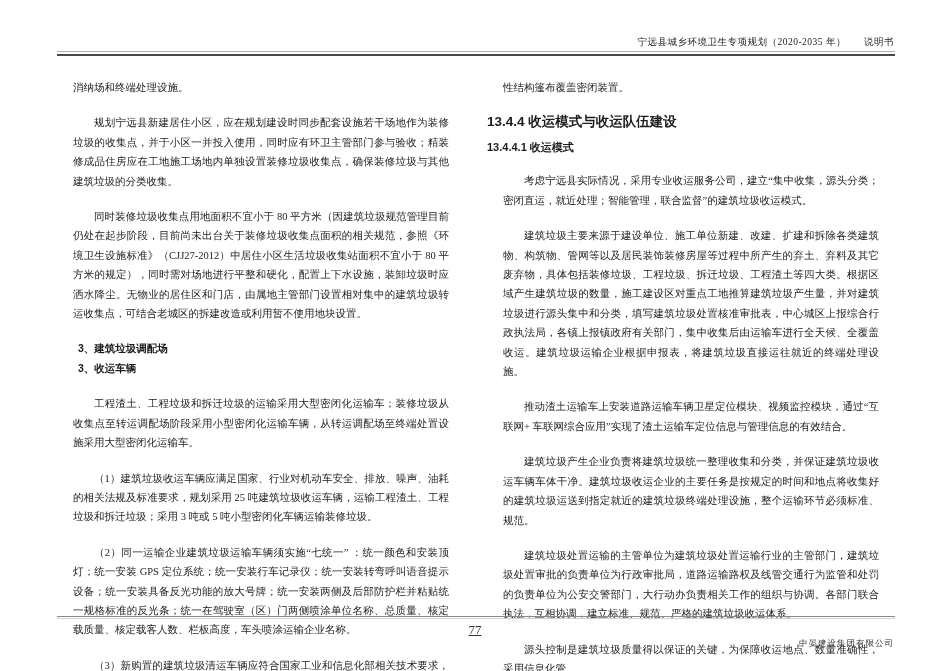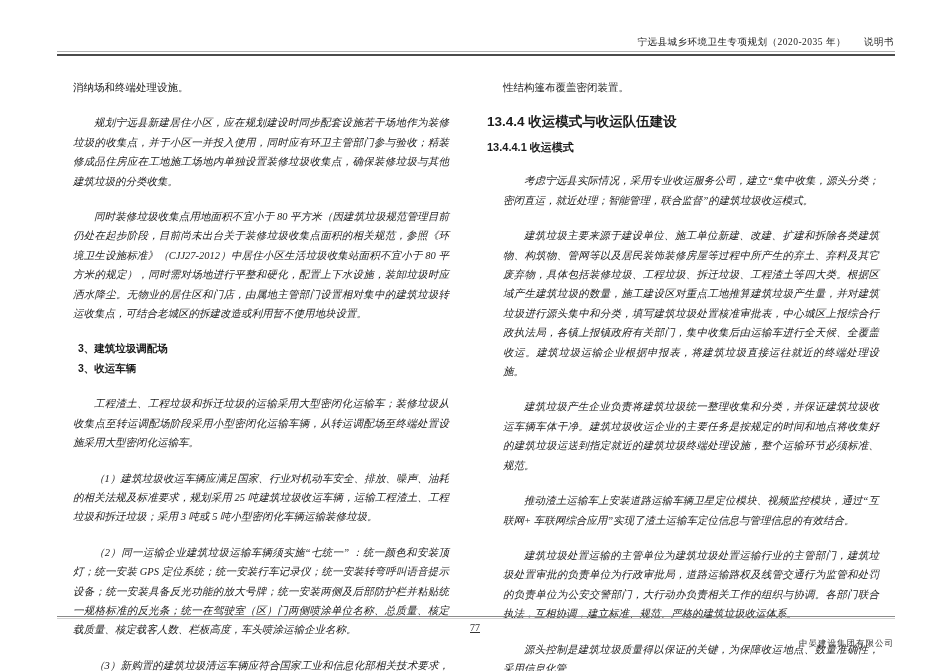--- a/index.html
+++ b/index.html
@@ -34,42 +34,42 @@
     position:absolute; top:62px; left:57px; width:838px;
     display:flex; gap:22px;
   }
   .col { width:408px; }
   .body-p {
     margin:16px;
     font-size:10.5px; line-height:19.4px;
     text-align:justify; text-justify:inter-ideograph;
     word-break:break-all;
   }
-  .indent { text-indent:2em;font-style:italic; }
+  .indent { text-indent:2em; }
   .sub-head {
     margin:0; font-size:10.5px; line-height:19.4px;
     font-weight:bold; text-indent:2em;
     font-family:"Liberation Sans","DejaVu Sans",sans-serif;
   }
   .sec-head-1 {
     margin:10px 0 8px 0;
     font-size:13.5px; line-height:18px; font-weight:bold;
     font-family:"Liberation Sans","DejaVu Sans",sans-serif;
   }
   .sec-head-2 {
     margin:7px 0 7px 0;
     font-size:11px; line-height:16px; font-weight:bold;
     font-family:"Liberation Sans","DejaVu Sans",sans-serif;
   }
   
   .ftr-line1 { top:616px; border-top:1px solid #8a8a8a; }
   .ftr-line2 { top:618px; border-top:1px solid #d2d2d2; }
   .footer-page {
     position:absolute; top:622px; left:0; width:100%;
-    text-align:center; font-size:10px; color:#333;text-decoration:underline;
+    text-align:center; font-size:13px; color:#333;text-decoration:underline;
   }
   .footer-company {
     position:absolute; top:590px; right:56px;
     font-size:8.5px; color:#333; letter-spacing:1px;margin-top:48px;
   }
 </style>
 </head>
 <body>
 
 <div class="page">
@@ -93,22 +93,22 @@
       <p class="body-p indent">（2）同一运输企业建筑垃圾运输车辆须实施“七统一” ：统一颜色和安装顶灯；统一安装 GPS 定位系统；统一安装行车记录仪；统一安装转弯呼叫语音提示设备；统一安装具备反光功能的放大号牌；统一安装两侧及后部防护栏并粘贴统一规格标准的反光条；统一在驾驶室（区）门两侧喷涂单位名称、总质量、核定载质量、核定载客人数、栏板高度，车头喷涂运输企业名称。</p>
       <p class="body-p indent">（3）新购置的建筑垃圾清运车辆应符合国家工业和信息化部相关技术要求，车厢顶部宜采用刚性密闭装置，且宜安装闭合限位传感器，并与车载终端连接，车厢主体不宜采用外表面易残留建筑垃圾的外露加强筋结构，车厢内表面平顺光滑，改装车辆车厢顶部宜采用纵向开闭柔</p>
     </div>
 
     <div class="col">
       <p class="body-p">性结构篷布覆盖密闭装置。</p>
       <p class="sec-head-1">13.4.4 收运模式与收运队伍建设</p>
       <p class="sec-head-2">13.4.4.1 收运模式</p>
       <p class="body-p indent">考虑宁远县实际情况，采用专业收运服务公司，建立“集中收集，源头分类；密闭直运，就近处理；智能管理，联合监督”的建筑垃圾收运模式。</p>
       <p class="body-p indent">建筑垃圾主要来源于建设单位、施工单位新建、改建、扩建和拆除各类建筑物、构筑物、管网等以及居民装饰装修房屋等过程中所产生的弃土、弃料及其它废弃物，具体包括装修垃圾、工程垃圾、拆迁垃圾、工程渣土等四大类。根据区域产生建筑垃圾的数量，施工建设区对重点工地推算建筑垃圾产生量，并对建筑垃圾进行源头集中和分类，填写建筑垃圾处置核准审批表，中心城区上报综合行政执法局，各镇上报镇政府有关部门，集中收集后由运输车进行全天候、全覆盖收运。建筑垃圾运输企业根据申报表，将建筑垃圾直接运往就近的终端处理设施。</p>
+      <p class="body-p indent">推动渣土运输车上安装道路运输车辆卫星定位模块、视频监控模块，通过“互联网+ 车联网综合应用”实现了渣土运输车定位信息与管理信息的有效结合。</p>
       <p class="body-p indent">建筑垃圾产生企业负责将建筑垃圾统一整理收集和分类，并保证建筑垃圾收运车辆车体干净。建筑垃圾收运企业的主要任务是按规定的时间和地点将收集好的建筑垃圾运送到指定就近的建筑垃圾终端处理设施，整个运输环节必须标准、规范。</p>
-      <p class="body-p indent">推动渣土运输车上安装道路运输车辆卫星定位模块、视频监控模块，通过“互联网+ 车联网综合应用”实现了渣土运输车定位信息与管理信息的有效结合。</p>
       <p class="body-p indent">建筑垃圾处置运输的主管单位为建筑垃圾处置运输行业的主管部门，建筑垃圾处置审批的负责单位为行政审批局，道路运输路权及线管交通行为监管和处罚的负责单位为公安交警部门，大行动办负责相关工作的组织与协调。各部门联合执法，互相协调，建立标准、规范、严格的建筑垃圾收运体系。</p>
       <p class="body-p indent">源头控制是建筑垃圾质量得以保证的关键，为保障收运地点、数量准确性，采用信息化管</p>
     </div>
 
   </div>
 
   <div class="rule-thin ftr-line1"></div>
   <div class="rule-thin ftr-line2"></div>
   <div class="footer-page">77</div>
   <div class="footer-company">中晏建设集团有限公司</div>

